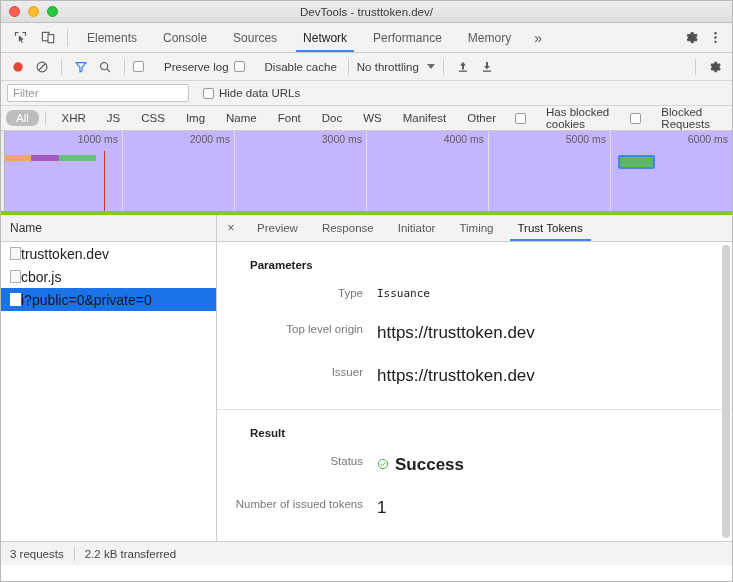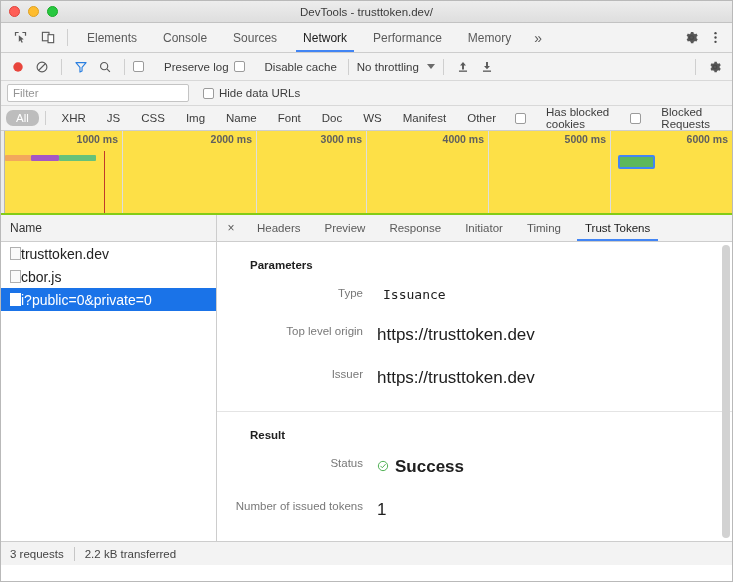--- a/index.html
+++ b/index.html
@@ -138,24 +138,23 @@
     white-space: nowrap;
   }
   .type-chip.active { background: #bdbdbd; color: #fff; }
   .type-sep { width: 1px; height: 14px; background: #cfcfcf; margin: 0 5px; }
   .typerow .cbrow { margin-left: 8px; }
 
   
   .overview {
     height: 84px;
     position: relative;
-    background: #fde047;
-    border-bottom: 2px solid #84cc16;
+    background: #c4b5fd;
+    border-bottom: 4px solid #84cc16;
     overflow: hidden;
-    font-weight: bold;
   }
   .ov-handle-l {
     position: absolute; left: 0; top: 0; bottom: 0; width: 4px;
     background: #ececec; border-right: 1px solid #b5b5b5;
   }
   .ov-tick {
     position: absolute; top: 0; height: 84px;
     border-right: 1px solid #dedede;
   }
   .ov-tick span {
@@ -192,21 +191,21 @@
     font-size: 12px; color: #333;
   }
   .reqitems { flex: 1; overflow: hidden; }
   .reqitem {
     height: 23px;
     display: flex; align-items: center;
     padding-left: 9px;
     font-size: 14px; color: #222;
     white-space: nowrap;
   }
-  .reqitem.selected { background: #1a73e8; color: #ffffff; }
+  .reqitem.selected { background: #1a73e8; color: #0f172a; }
   .docicon {
     width: 11px; height: 13px;
     border: 1px solid #b0b0b0;
     background: #fafafa;
     flex: none;
   }
   .reqitem.selected .docicon { border-color: #fff; background: #fff; }
 
   
   .detail {
@@ -245,21 +244,21 @@
     margin: 5px 0 16px 33px;
   }
   .kv { display: flex; margin-bottom: 23px; }
   .kv-key {
     width: 160px; text-align: right;
     font-size: 11.5px; color: #787878;
     padding-right: 14px;
     flex: none;
   }
   .kv-val { font-size: 17px; color: #202020; display: flex; align-items: center; gap: 6px; }
-  .kv-val.mono { font-family: "DejaVu Sans Mono", monospace; font-size: 13px; margin-left: 6px; }
+  .kv-val.mono { font-family: "DejaVu Sans Mono", monospace; font-size: 11px; }
   .kv-val.bold { font-weight: bold; }
   .hdivider { height: 1px; background: #e4e4e4; margin: 6px 0 0 0; }
   .check-circle { flex: none; }
   .dscroll {
     position: absolute; right: 2px; top: 3px; bottom: 3px;
     width: 8px; border-radius: 4px; background: #d2d2d2;
   }
 
   
   .statusbar {
@@ -434,21 +433,21 @@
       <span class="cbox"></span>
       <span>Blocked Requests</span>
     </div>
   </div>
 
   <div class="overview">
     <div class="ov-handle-l"></div>
     <div class="ov-tick" style="left:0;width:122px;">
       <span>1000 ms</span>
     </div>
-    <div class="ov-tick" style="left:134px;width:122px;">
+    <div class="ov-tick" style="left:112px;width:122px;">
       <span>2000 ms</span>
     </div>
     <div class="ov-tick" style="left:244px;width:122px;">
       <span>3000 ms</span>
     </div>
     <div class="ov-tick" style="left:366px;width:122px;">
       <span>4000 ms</span>
     </div>
     <div class="ov-tick" style="left:488px;width:122px;">
       <span>5000 ms</span>
@@ -481,21 +480,20 @@
         <div class="reqitem selected">
           <span class="docicon"></span>
           <span>i?public=0&amp;private=0</span>
         </div>
       </div>
     </div>
 
     <div class="detail">
       <div class="dtabs">
         <div class="dclose">×</div>
-        <div class="dtab">Headers</div>
         <div class="dtab">Preview</div>
         <div class="dtab">Response</div>
         <div class="dtab">Initiator</div>
         <div class="dtab">Timing</div>
         <div class="dtab active">Trust Tokens</div>
       </div>
 
       <div class="dbody">
         <div class="dsection">
           <div class="sec-title">Parameters</div>

